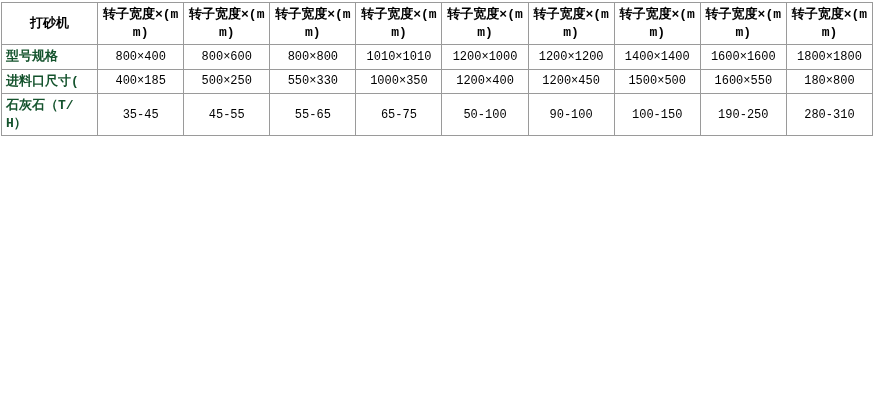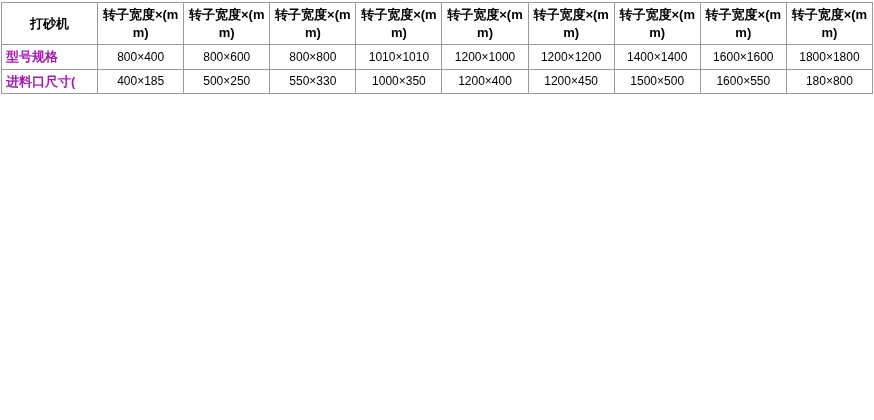--- a/index.html
+++ b/index.html
@@ -11,20 +11,21 @@
     width: 874px;
     height: 420px;
     font-family: "Liberation Sans", sans-serif;
     color: #000000;
     overflow: hidden;
   }
   .table-wrap {
     width: 874px;
     box-sizing: border-box;
     padding: 2px 0 0 0;
+    font-family: Liberation Mono, monospace;
   }
   table.spec {
     border-collapse: collapse;
     table-layout: fixed;
     width: 872px;
     margin: 0 auto;
     border: 1px solid #9a9a9a;
   }
   table.spec td {
     border: 1px solid #9a9a9a;
@@ -32,21 +33,21 @@
     padding: 3px 4px;
     line-height: 1.35;
     word-break: break-all;
   }
   
   td.rowhead {
     font-size: 13px;
     font-weight: bold;
     text-align: left;
     padding-left: 6px;
-    color: #a21caf;
+    color: #14532d;
   }
   td.colhead {
     font-size: 13px;
     font-weight: bold;
     text-align: center;
     color: #000;
   }
   td.cell {
     font-size: 12px;
     text-align: center;
@@ -110,16 +111,28 @@
         <td class="cell">1200×450</td>
         <td class="cell">1500×500</td>
         <td class="cell">1600×550</td>
         <td class="cell">180×800</td>
       </tr>
 
 
 
 
 
+      <tr>
+        <td class="rowhead">石灰石（T/H）</td>
+        <td class="cell">35-45</td>
+        <td class="cell">45-55</td>
+        <td class="cell">55-65</td>
+        <td class="cell">65-75</td>
+        <td class="cell">50-100</td>
+        <td class="cell">90-100</td>
+        <td class="cell">100-150</td>
+        <td class="cell">190-250</td>
+        <td class="cell">280-310</td>
+      </tr>
 
     </tbody>
   </table>
 </div>
 
 </body></html>

